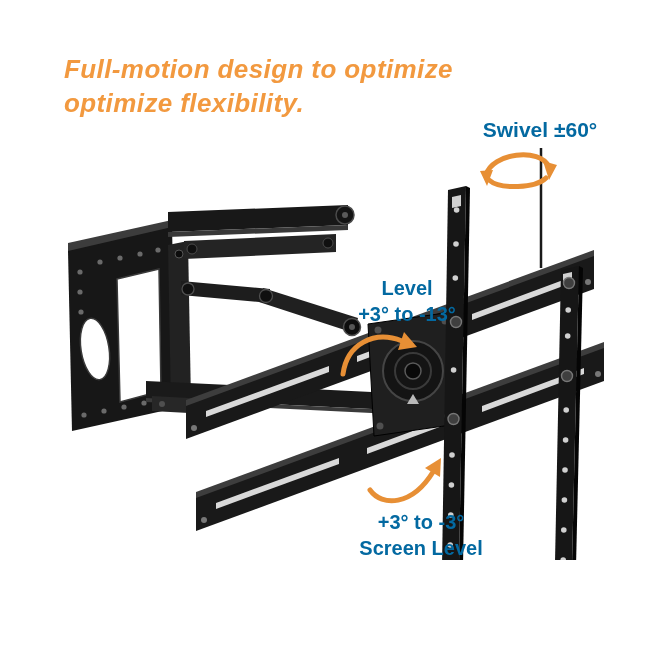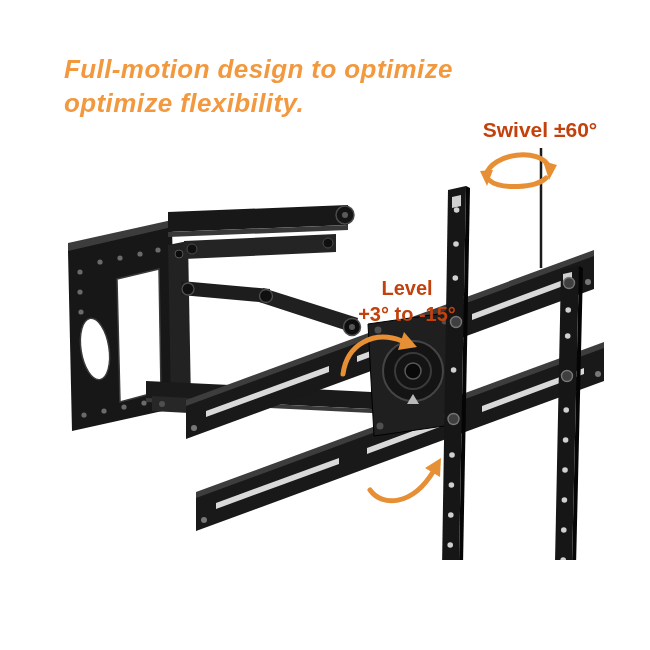--- a/index.html
+++ b/index.html
@@ -19,21 +19,21 @@
     font-size: 26px;
     font-style: italic;
     font-weight: 600;
     letter-spacing: 0.4px;
     line-height: 1.32;
     color: #F2993F;
     white-space: nowrap;
   }
   .anno {
     position: absolute;
-    color: #c2410c;
+    color: #0369a1;
     font-weight: 700;
     text-align: center;
     line-height: 1.28;
     white-space: nowrap;
     transform: translateX(-50%);
   }
   .anno.swivel { left: 540px; top: 117px; font-size: 21px; }
   .anno.tilt { left: 407px; top: 276px; font-size: 20px; }
   .anno.level { left: 421px; top: 510px; font-size: 20px; }
 </style>
@@ -176,17 +176,21 @@
 
   <div class="heading">
     <div>Full-motion design to optimize</div>
     <div>optimize flexibility.</div>
   </div>
 
   <div class="anno swivel">Swivel ±60°</div>
 
   <div class="anno tilt">
     <div>Level</div>
-    <div>+3° to -15°</div>
+    <div>+3° to -13°</div>
   </div>
 
+  <div class="anno level">
+    <div>+3° to -3°</div>
+    <div>Screen Level</div>
+  </div>
 
 </div>
 
 </body></html>

